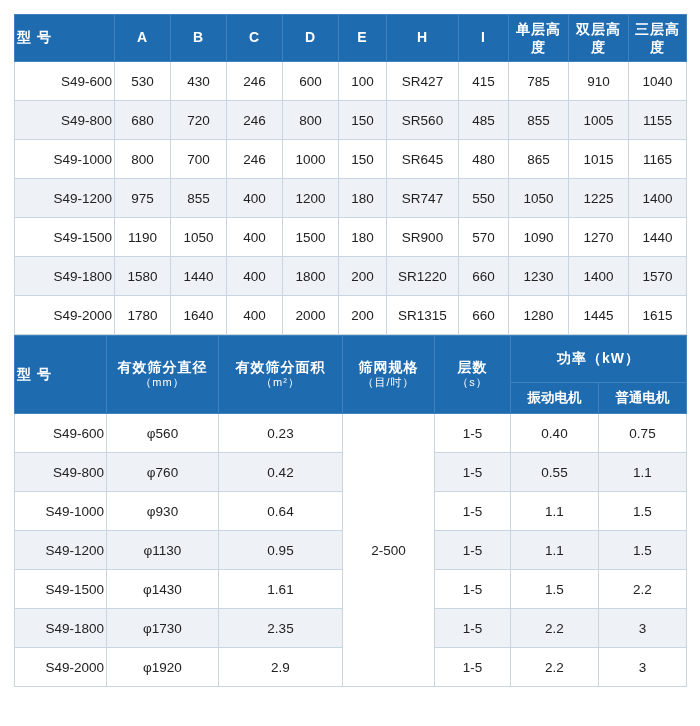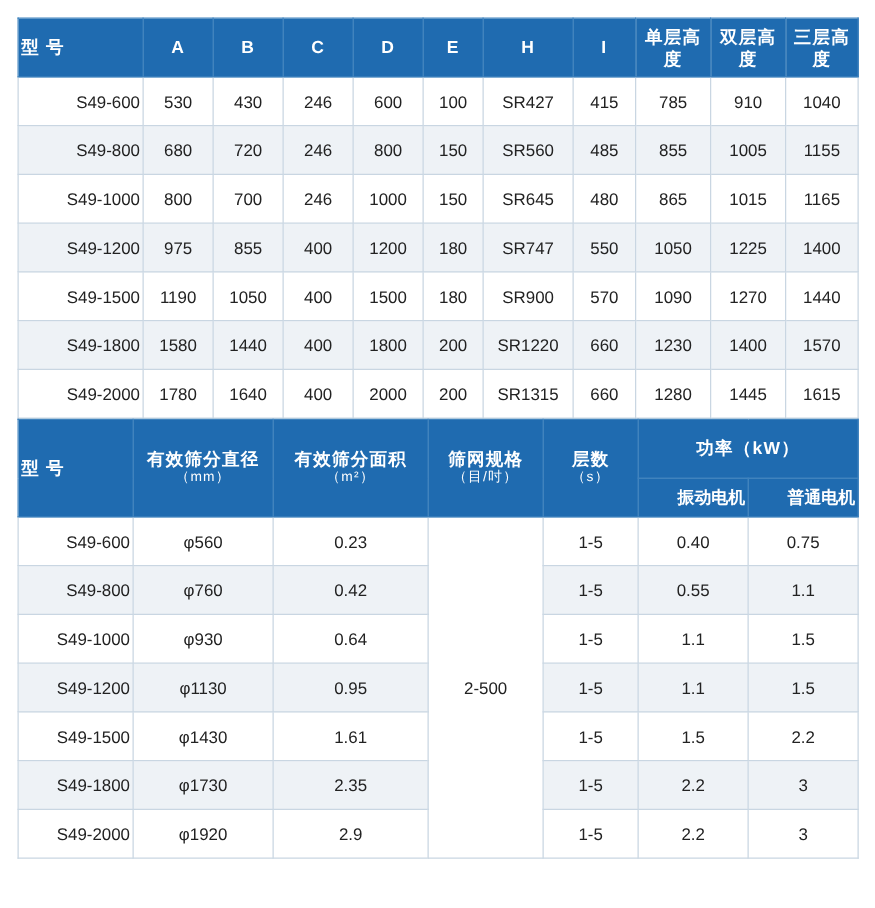--- a/index.html
+++ b/index.html
@@ -41,21 +41,20 @@
     border: 1px solid #3f82bd;
     font-size: 14px;
     height: 46px;
     line-height: 1.25;
     letter-spacing: 1px;
   }
   thead th.sub {
     height: 30px;
     font-size: 13.5px;
     letter-spacing: 0;
-    text-align: right;
   }
   tbody td {
     height: 38px;
   }
   tbody tr:nth-child(odd) td {
     background: #ffffff;
   }
   tbody tr:nth-child(even) td {
     background: #eef2f6;
   }

